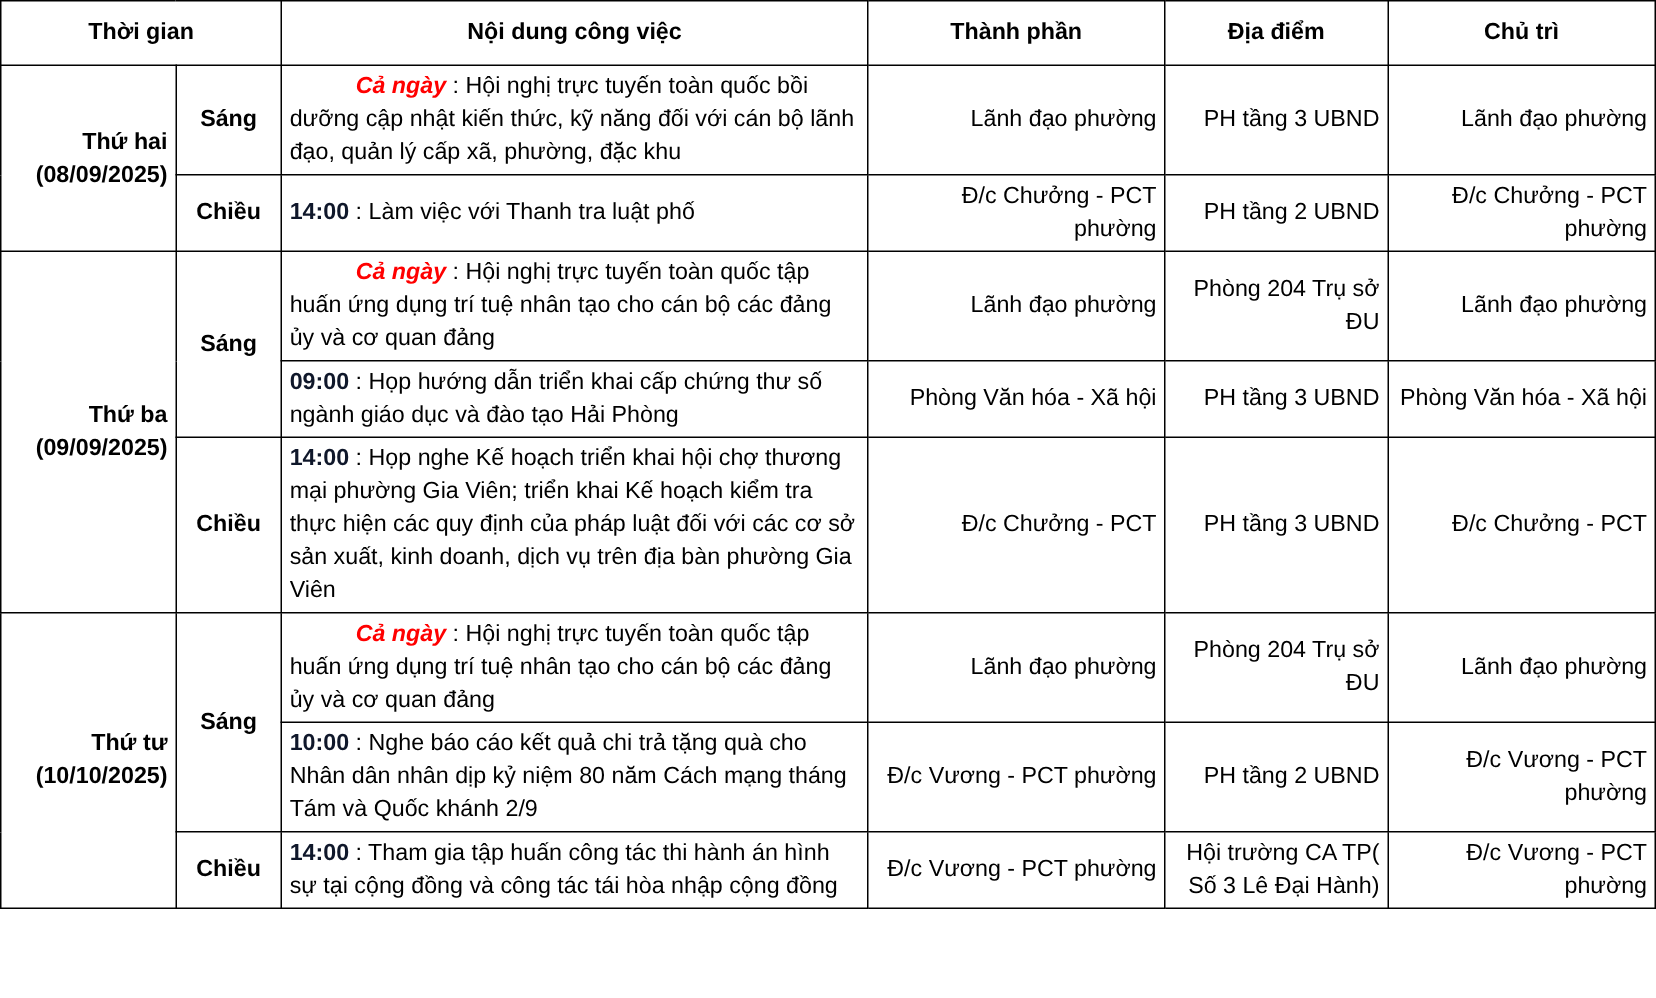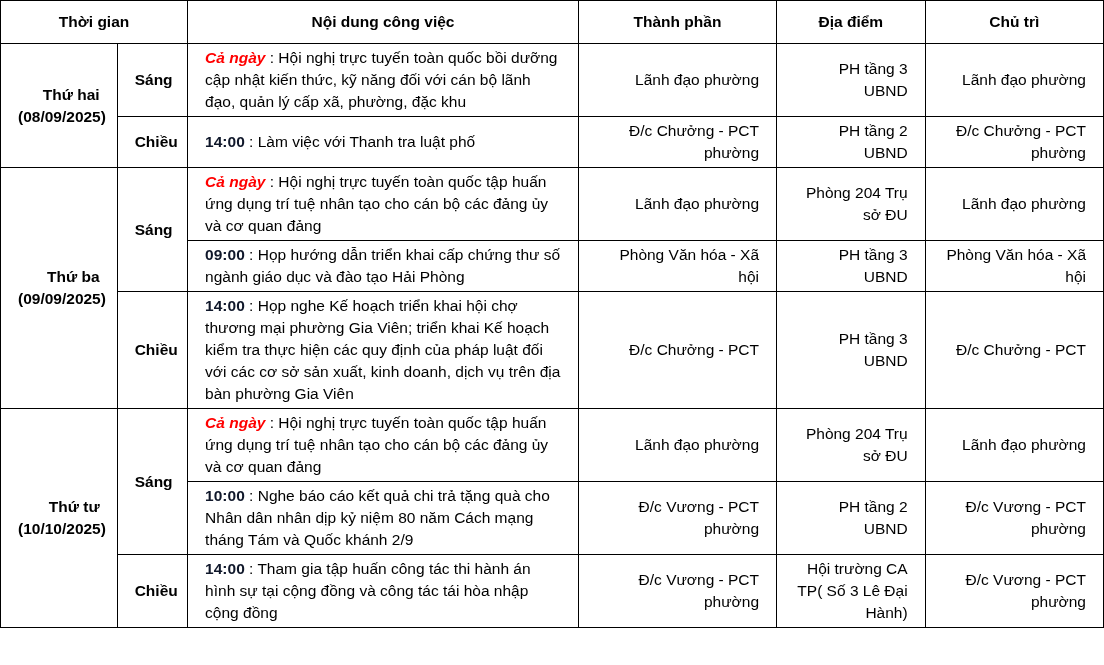--- a/index.html
+++ b/index.html
@@ -14,21 +14,21 @@
     color: #000000;
     overflow: hidden;
   }
   table.schedule {
     border-collapse: collapse;
     table-layout: fixed;
     width: 1104px;
   }
   table.schedule td, table.schedule th {
     border: 1px solid #000000;
-    padding: 3px 17px;
+    padding: 3px 5px;
     vertical-align: middle;
     font-size: 15.5px;
     line-height: 1.42;
   }
   
   col.c-day    { width: 106px; }
   col.c-half   { width: 64px; }
   col.c-content{ width: 355px; }
   col.c-part   { width: 180px; }
   col.c-place  { width: 135px; }
@@ -62,20 +62,21 @@
     text-align: right;
   }
   .time {
     color: #0f172a;
     font-weight: bold;
   }
   .allday {
     color: #ff0000;
     font-weight: bold;
     font-style: italic;
+    margin-left: 44px;
   }
 </style>
 </head>
 <body>
 
 <table class="schedule">
   <colgroup>
     <col class="c-day">
       <col class="c-half">
       <col class="c-content">

